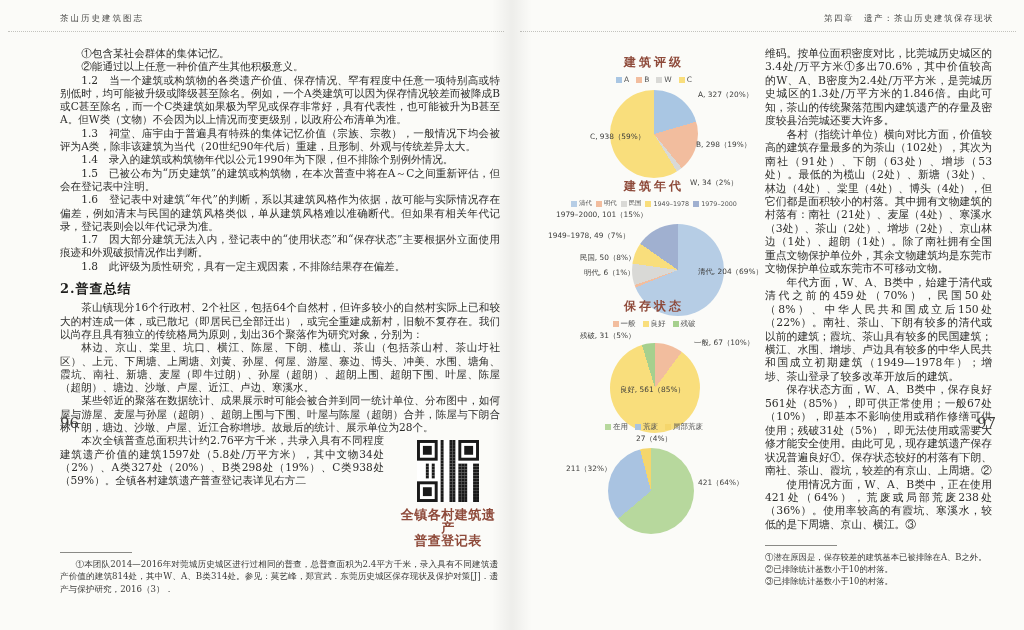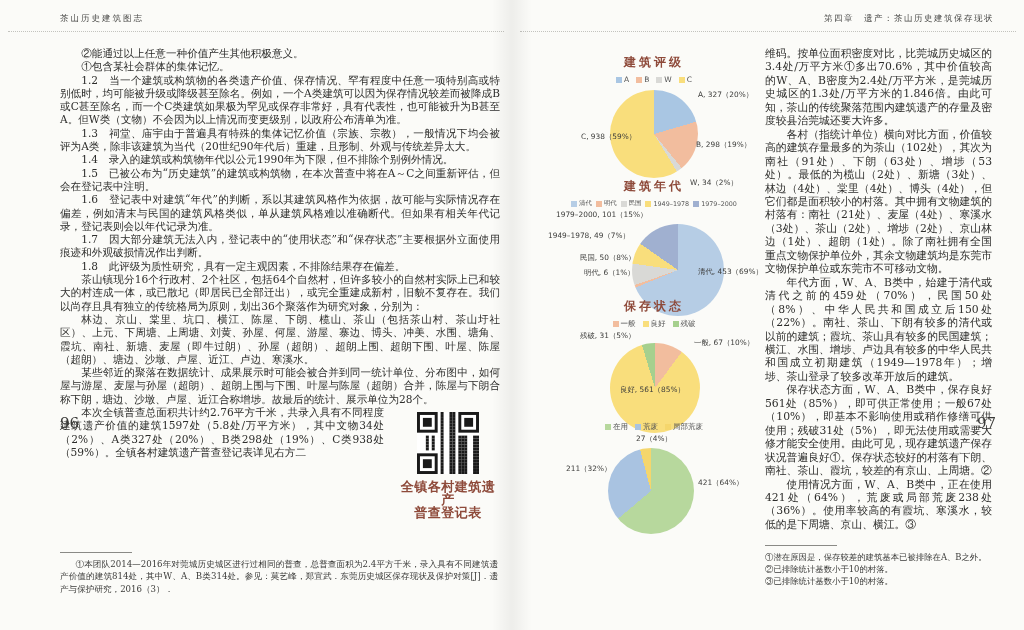--- a/index.html
+++ b/index.html
@@ -54,48 +54,49 @@
   .pie-area{position:relative;height:104px;margin-top:2px;}
   #c2 .pie-area{height:116px;}
   .pie{position:absolute;border-radius:50%;}
   #c1 .pie{width:88px;height:88px;left:62px;top:4px;}
   #c2 .pie{width:92px;height:92px;left:84px;top:14px;}
   #c3 .pie{width:90px;height:90px;left:62px;top:12px;}
   #c4 .pie{width:86px;height:86px;left:60px;top:14px;}
   .pl{position:absolute;font-size:7.4px;color:#3d3d3b;white-space:nowrap;
     font-family:"DejaVu Sans","Liberation Sans",sans-serif;}
   #c1 .pl0{left:150px;top:4px;}   #c1 .pl1{left:148px;top:54px;text-align:center;}
-  #c1 .pl2{left:142px;top:92px;}  #c1 .pl3{left:33px;top:46px;}
+  #c1 .pl2{left:142px;top:92px;}  #c1 .pl3{left:42px;top:46px;}
   #c2 .pl0{left:8px;top:0px;}     #c2 .pl1{left:0px;top:21px;}
   #c2 .pl2{left:32px;top:43px;}   #c2 .pl3{left:36px;top:58px;}
   #c2 .pl4{left:150px;top:57px;}
   #c3 .pl0{left:32px;top:0px;}    #c3 .pl1{left:146px;top:7px;}
   #c3 .pl2{left:72px;top:54px;}
   #c4 .pl0{left:88px;top:0px;}    #c4 .pl1{left:18px;top:30px;}
   #c4 .pl2{left:150px;top:44px;}
 </style>
 </head>
 <body>
 
 <div class="spread">
 
   <div class="page page-left">
     <div class="running-head">茶山历史建筑图志</div>
     <div class="dotted-rule"></div>
 
     <div class="lbody">
+      <p>①包含某社会群体的集体记忆。</p>
       <p>②能通过以上任意一种价值产生其他积极意义。</p>
-      <p>①包含某社会群体的集体记忆。</p>
       <p>1.2　当一个建筑或构筑物的各类遗产价值、保存情况、罕有程度中任意一项特别高或特别低时，均可能被升级或降级甚至除名。例如，一个A类建筑可以因为保存情况较差而被降成B或C甚至除名，而一个C类建筑如果极为罕见或保存非常好，具有代表性，也可能被升为B甚至A。但W类（文物）不会因为以上情况而变更级别，以政府公布清单为准。</p>
       <p>1.3　祠堂、庙宇由于普遍具有特殊的集体记忆价值（宗族、宗教），一般情况下均会被评为A类，除非该建筑为当代（20世纪90年代后）重建，且形制、外观与传统差异太大。</p>
       <p>1.4　录入的建筑或构筑物年代以公元1990年为下限，但不排除个别例外情况。</p>
       <p>1.5　已被公布为“历史建筑”的建筑或构筑物，在本次普查中将在A～C之间重新评估，但会在登记表中注明。</p>
       <p>1.6　登记表中对建筑“年代”的判断，系以其建筑风格作为依据，故可能与实际情况存在偏差，例如清末与民国的建筑风格类似，单从建筑风格难以准确断代。但如果有相关年代记录，登记表则会以年代记录为准。</p>
       <p>1.7　因大部分建筑无法入内，登记表中的“使用状态”和“保存状态”主要根据外立面使用痕迹和外观破损情况作出判断。</p>
       <p>1.8　此评级为质性研究，具有一定主观因素，不排除结果存在偏差。</p>
+      <div class="sec-heading">2.普查总结</div>
       <p>茶山镇现分16个行政村、2个社区，包括64个自然村，但许多较小的自然村实际上已和较大的村连成一体，或已散圮（即居民已全部迁出），或完全重建成新村，旧貌不复存在。我们以尚存且具有独立的传统格局为原则，划出36个聚落作为研究对象，分别为：</p>
       <p>林边、京山、棠里、坑口、横江、陈屋、下朗、榄山、茶山（包括茶山村、茶山圩社区）、上元、下周塘、上周塘、刘黄、孙屋、何屋、游屋、寨边、博头、冲美、水围、塘角、霞坑、南社、新塘、麦屋（即牛过朗）、孙屋（超朗）、超朗上围、超朗下围、叶屋、陈屋（超朗）、塘边、沙墩、卢屋、近江、卢边、寒溪水。</p>
       <p>某些邻近的聚落在数据统计、成果展示时可能会被合并到同一统计单位、分布图中，如何屋与游屋、麦屋与孙屋（超朗）、超朗上围与下围、叶屋与陈屋（超朗）合并，陈屋与下朗合称下朗，塘边、沙墩、卢屋、近江合称增埗。故最后的统计、展示单位为28个。</p>
       <div class="qr-wrap">
         <svg width="62" height="62" viewBox="0 0 63 63" fill="#1a1a1a">
             <rect x="24" y="0" width="3" height="3"></rect>
             <rect x="33" y="0" width="3" height="3"></rect>
             <rect x="36" y="0" width="3" height="3"></rect>
             <rect x="24" y="3" width="3" height="3"></rect>
             <rect x="33" y="3" width="3" height="3"></rect>
@@ -314,21 +315,21 @@
               <span class="sw" style="background: rgb(160, 176, 208);"></span>
               <span>1979–2000</span>
             </span>
           </div>
         <div class="pie-area">
           <div class="pie" style="background: conic-gradient(rgb(182, 205, 229) 0deg, rgb(182, 205, 229) 247.47deg, rgb(242, 189, 158) 247.47deg, rgb(242, 189, 158) 250.74deg, rgb(217, 217, 214) 250.74deg, rgb(217, 217, 214) 278.06deg, rgb(249, 222, 124) 278.06deg, rgb(249, 222, 124) 304.83deg, rgb(160, 176, 208) 304.83deg, rgb(160, 176, 208) 360deg);"></div>
           <span class="pl pl0">1979–2000, 101（15%）</span>
           <span class="pl pl1">1949–1978, 49（7%）</span>
           <span class="pl pl2">民国, 50（8%）</span>
           <span class="pl pl3">明代, 6（1%）</span>
-          <span class="pl pl4">清代, 453（69%）</span>
+          <span class="pl pl4">清代, 204（69%）</span>
         </div>
       </div>
 
       <div class="chart" id="c3">
         <div class="ctitle">保存状态</div>
         <div class="legend">
             <span class="li">
               <span class="sw" style="background: rgb(242, 189, 158);"></span>
               <span>一般</span>
             </span>

